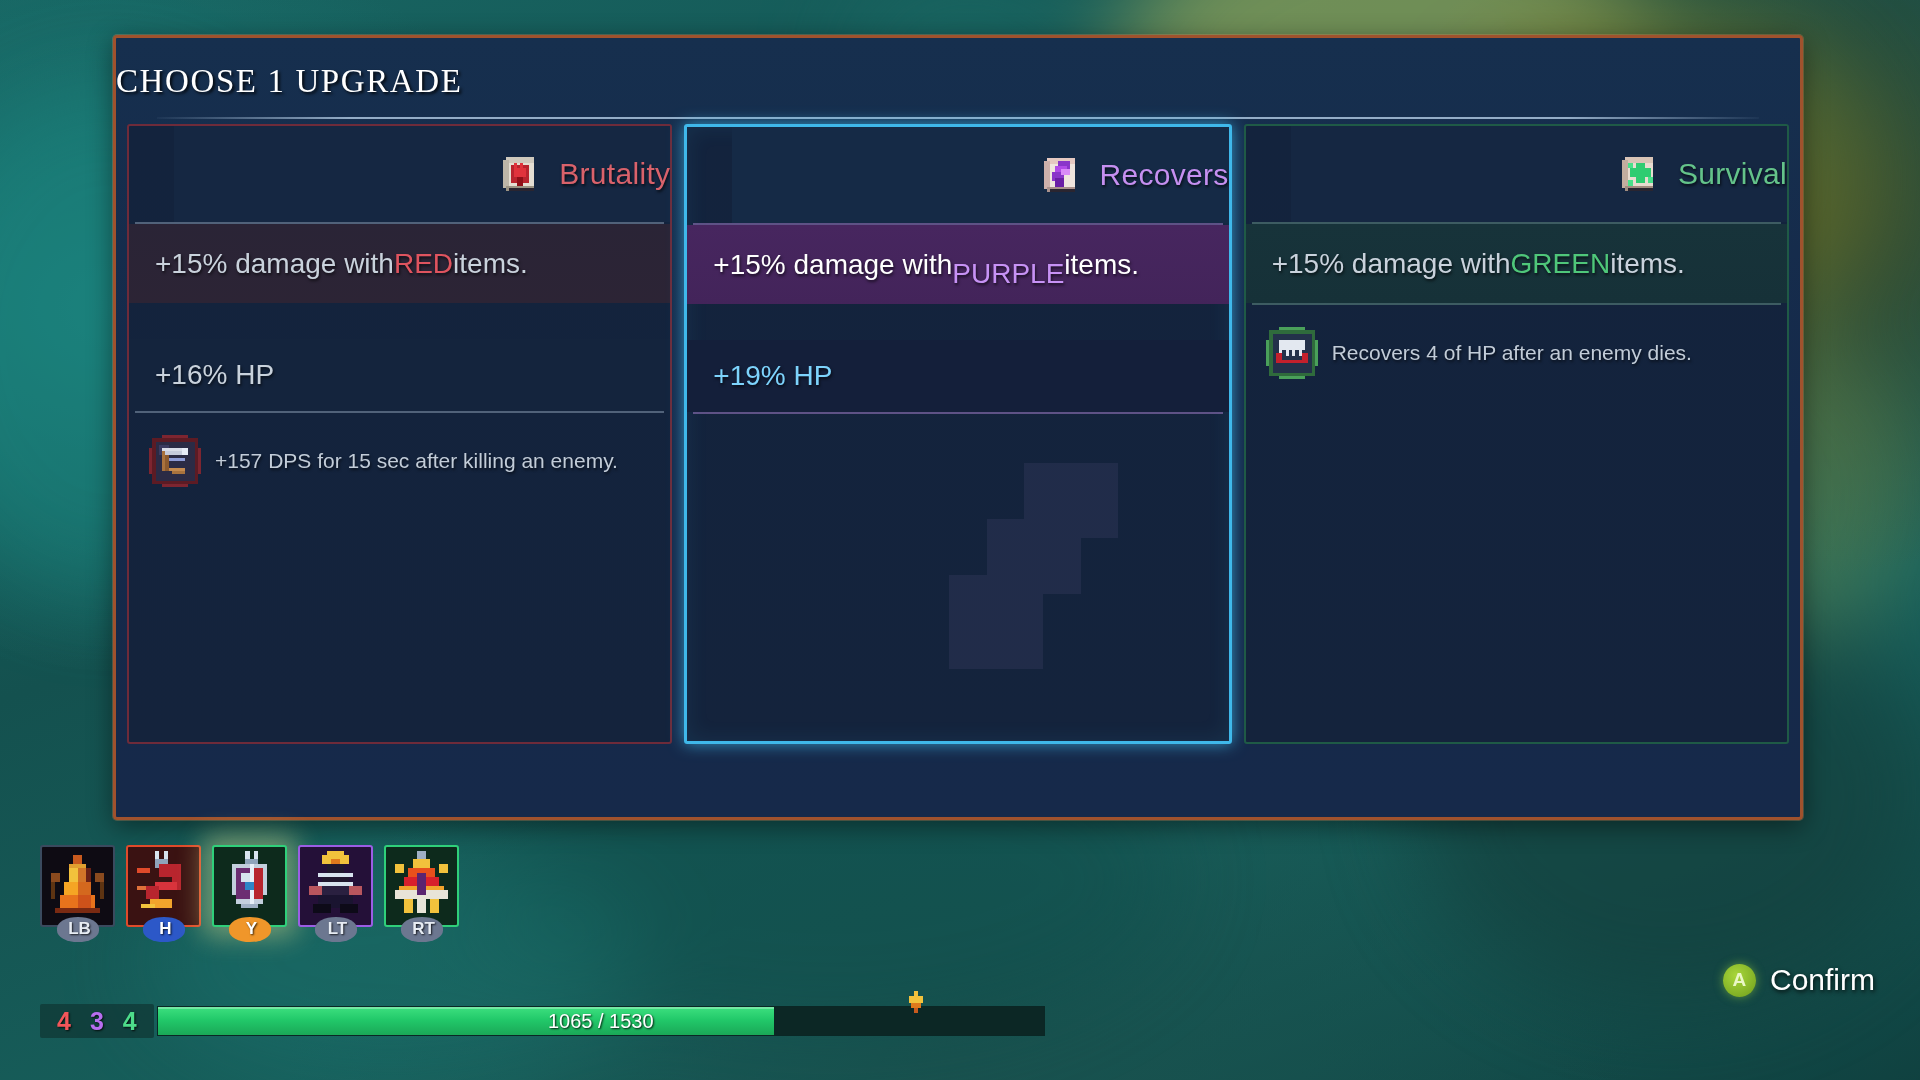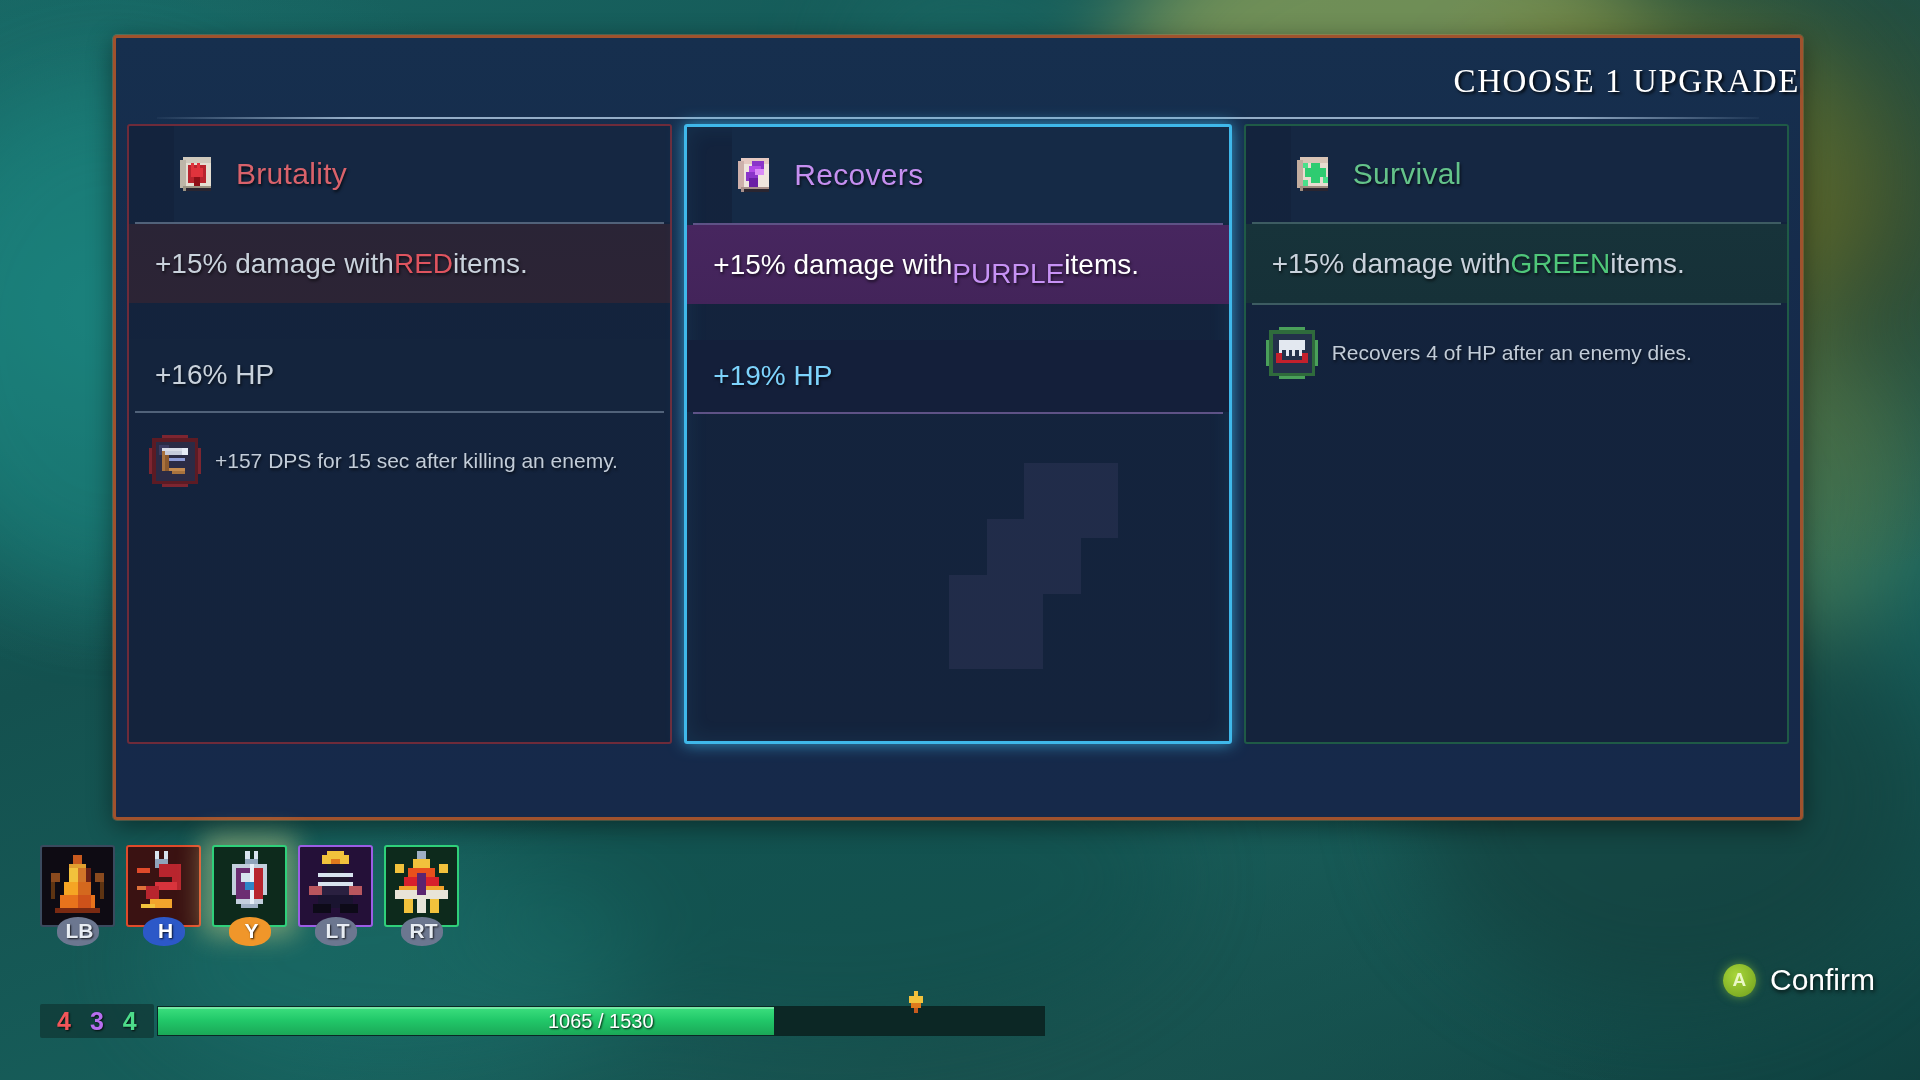--- a/index.html
+++ b/index.html
@@ -33,21 +33,21 @@
 
   
   #dialog {
     position:absolute; left:113px; top:35px; width:1690px; height:785px;
     background:linear-gradient(180deg,#162f4e 0%,#15294a 55%,#16294a 100%);
     border:3px solid #a0522d;
     border-radius:4px;
     box-shadow:0 0 0 1px rgba(255,150,90,.25), 0 6px 26px rgba(0,0,0,.45);
   }
   #dialog-title {
-    text-align:right;
+    text-align:left;
     color:#ffffff;
     font-family:"Liberation Serif", serif;
     font-size:33px;
     letter-spacing:1.6px;
     padding-top:25px;
     text-shadow:2px 2px 3px rgba(0,0,0,.85);
   }
   #title-rule {
     height:2px; margin:17px 41px 0 41px;
     background:linear-gradient(90deg, rgba(150,180,210,.05), rgba(170,195,220,.85) 12%, rgba(170,195,220,.85) 88%, rgba(150,180,210,.05));
@@ -64,21 +64,21 @@
   }
   .card.c-red    { border:2px solid #6d2franchise; }
   .card.c-red    { border:2px solid #6e2b3a; }
   .card.c-green  { border:2px solid #1f5a46; }
   .card.c-sel {
     border:3px solid #3fb8ea;
     box-shadow:0 0 16px rgba(63,184,234,.75), inset 0 0 22px rgba(63,184,234,.10);
   }
   .card-head {
     height:96px; flex:0 0 96px;
-    display:flex; align-items:center; justify-content:flex-start; gap:16px;
+    display:flex; align-items:center; justify-content:flex-end; gap:16px;
     background:#152742;
     margin-left:45px;
   }
   .card.c-sel .card-head { background:#152a46; }
   .scroll-icon { width:46px; height:46px; flex:0 0 46px; position:relative; image-rendering:pixelated; }
   .card-title { font-size:30px; letter-spacing:.3px; text-shadow:1px 2px 3px rgba(0,0,0,.7); }
   .t-red   { color:#d9626b; }
   .t-purple{ color:#c58ff0; }
   .t-green { color:#64c38a; }
 
@@ -120,21 +120,21 @@
   
   #hud-items { position:absolute; left:40px; top:845px; display:flex; gap:11px; }
   .slot { position:relative; width:75px; }
   .slot-box {
     width:75px; height:82px; border-radius:3px; position:relative;
     image-rendering:pixelated;
   }
   .slot-label {
     position:absolute; left:50%; transform:translateX(-50%); top:72px;
     min-width:42px; padding:2px 5px 3px 9px; text-align:center;
-    font-size:21px; font-weight:bold; border-radius:50%/45%;
+    font-size:17px; font-weight:bold; border-radius:50%/45%;
     text-shadow:1px 1px 2px rgba(0,0,0,.8);
   }
   .lb-grey { background:#6c7790; color:#e7ecf3; }
   .lb-blue { background:#2c58c8; color:#ffffff; }
   .lb-orng { background:#f0962a; color:#ffffff; }
 
   #hud-bar {
     position:absolute; left:40px; top:1004px;
     display:flex; align-items:center; height:34px;
   }

